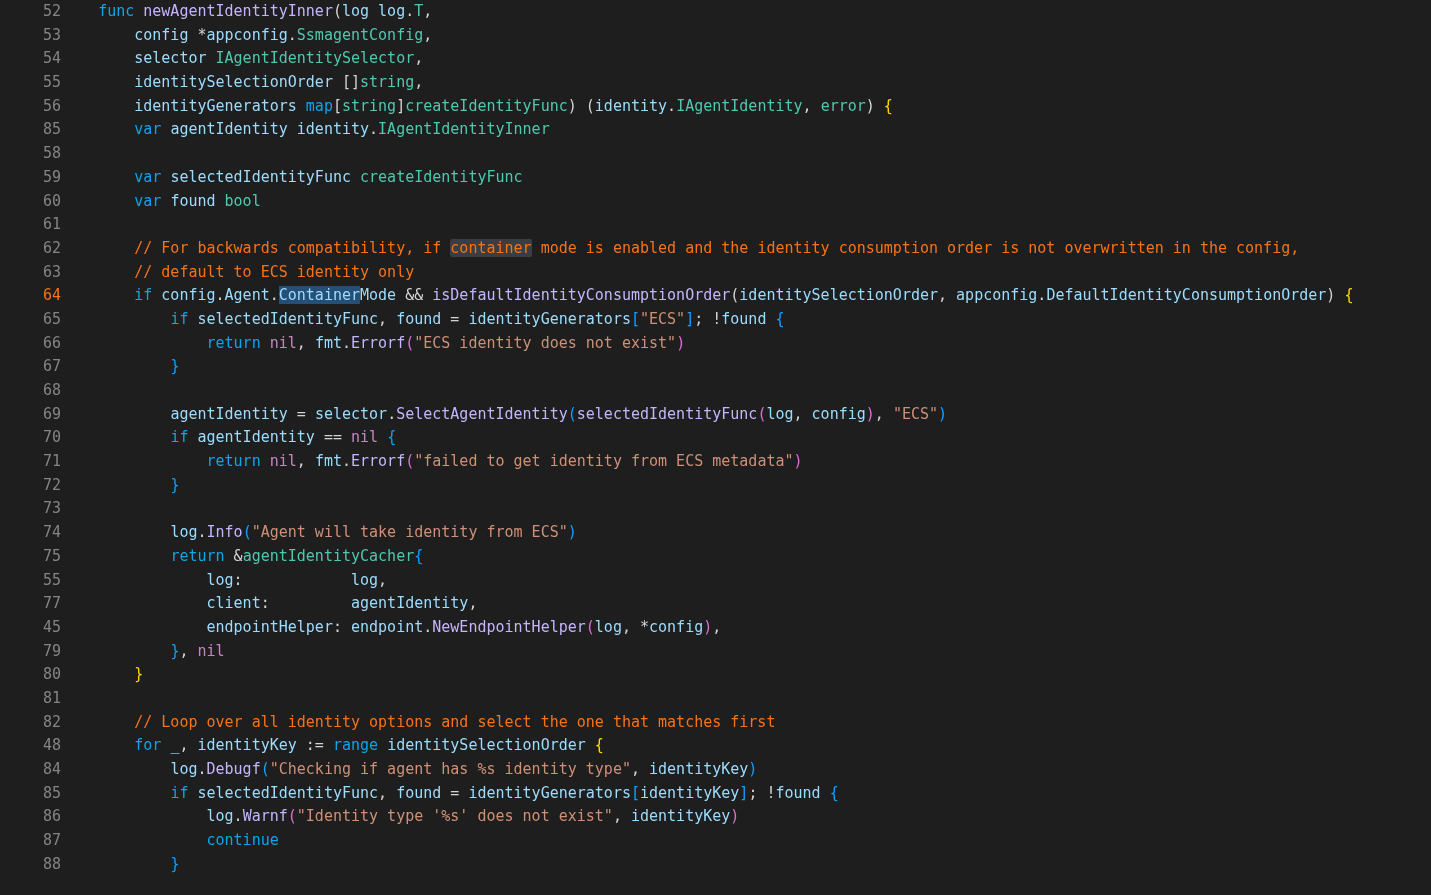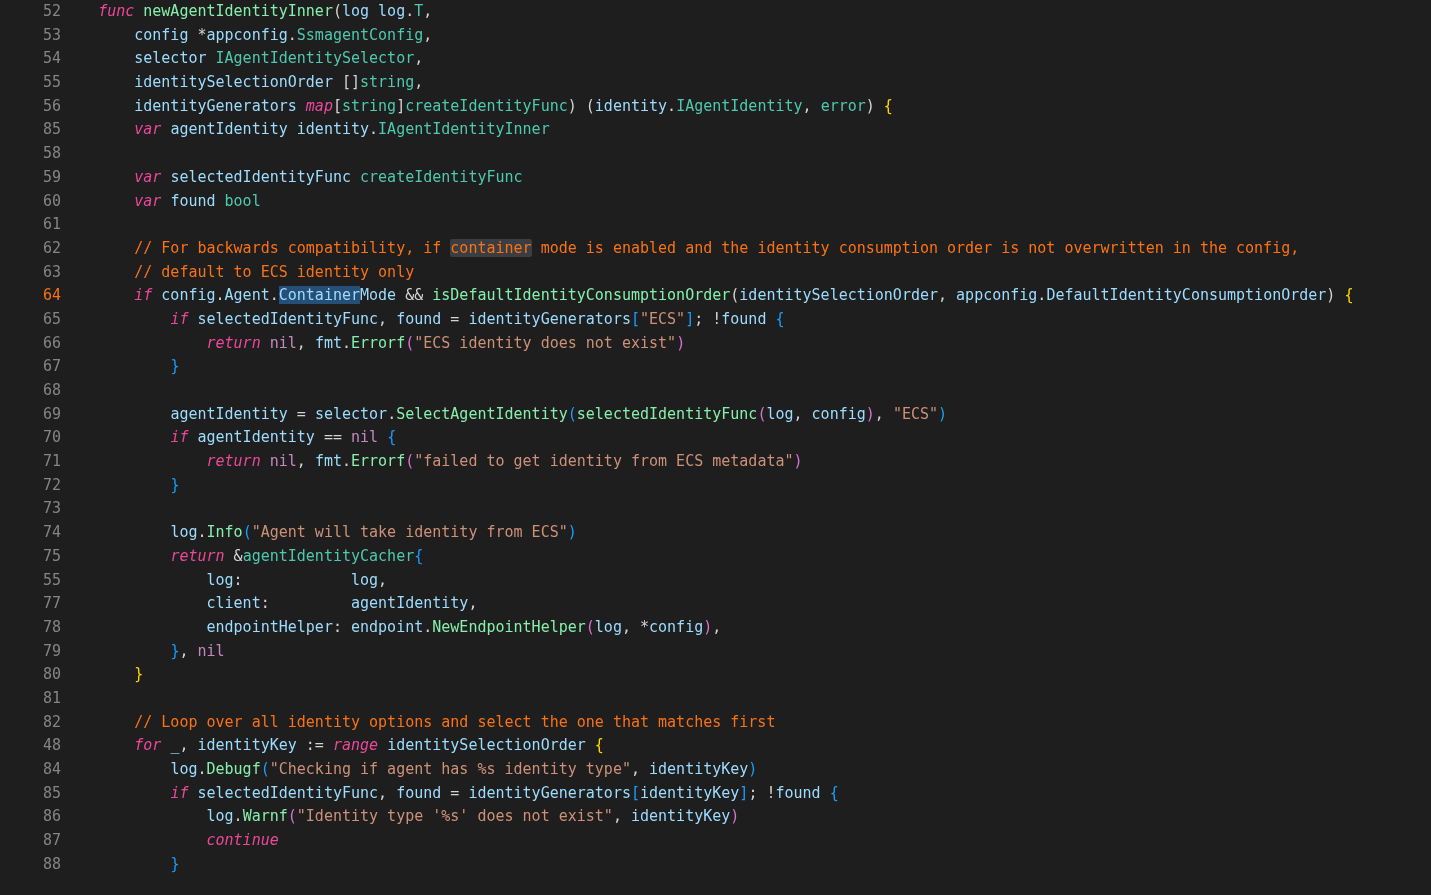--- a/index.html
+++ b/index.html
@@ -28,23 +28,23 @@
   .gutter .ln { height: 23.7px; padding-left: 43px; }
   .gutter .ln.active { color: #f97316; }
   .code {
     flex: 1;
     white-space: pre;
     padding-left: 0;
   }
   .line { height: 23.7px; display: block; }
 
   
-  .kw   { color: #ec4899; font-style: italic; }        
+  .kw   { color: #0ea5e9; }        
   .kw2  { color: #c586c0; }        
-  .fn   { color: #86efac; }        
+  .fn   { color: #c4b5fd; }        
   .typ  { color: #4ec9b0; }        
   .id   { color: #9cdcfe; }        
   .str  { color: #ce9178; }        
   .cmt  { color: #f97316; }        
   .pun  { color: #d4d4d4; }        
   .brk  { color: #ffd700; }        
   .br1  { color: #179fff; }        
   .br2  { color: #da70d6; }        
   .prop { color: #9cdcfe; }
 
@@ -80,21 +80,21 @@
       <div class="ln">68</div>
       <div class="ln">69</div>
       <div class="ln">70</div>
       <div class="ln">71</div>
       <div class="ln">72</div>
       <div class="ln">73</div>
       <div class="ln">74</div>
       <div class="ln">75</div>
       <div class="ln">55</div>
       <div class="ln">77</div>
-      <div class="ln">78</div>
+      <div class="ln">45</div>
       <div class="ln">79</div>
       <div class="ln">80</div>
       <div class="ln">81</div>
       <div class="ln">82</div>
       <div class="ln">48</div>
       <div class="ln">84</div>
       <div class="ln">85</div>
       <div class="ln">86</div>
       <div class="ln">87</div>
       <div class="ln">88</div>

